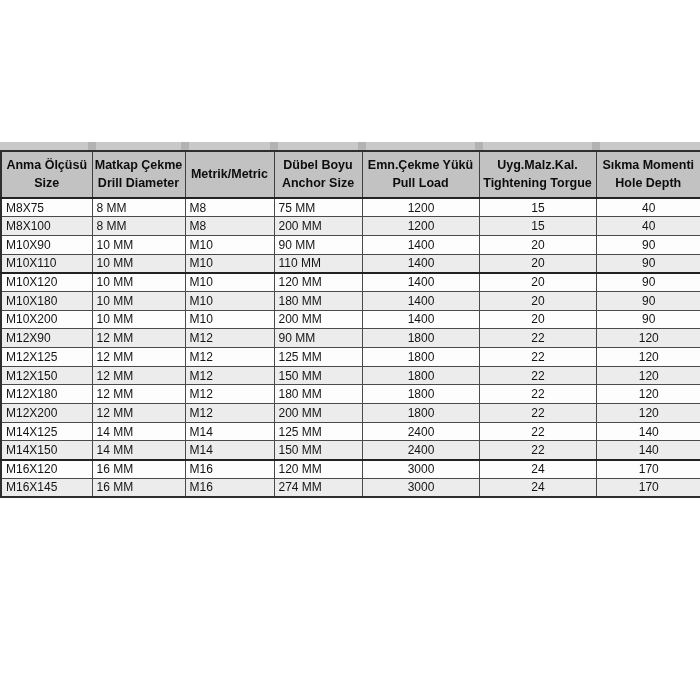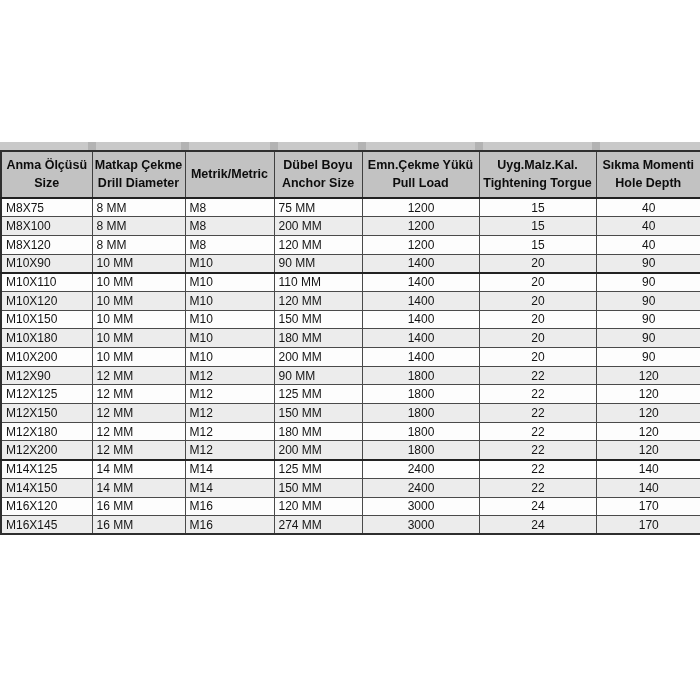--- a/index.html
+++ b/index.html
@@ -142,60 +142,42 @@
         <tr>
           <td>M8X100</td>
           <td>8 MM</td>
           <td>M8</td>
           <td>200 MM</td>
           <td>1200</td>
           <td>15</td>
           <td>40</td>
         </tr>
         <tr>
-          <td>M8X120</td>
-          <td>8 MM</td>
-          <td>M8</td>
+          <td>M10X90</td>
+          <td>10 MM</td>
+          <td>M10</td>
+          <td>90 MM</td>
+          <td>1400</td>
+          <td>20</td>
+          <td>90</td>
+        </tr>
+        <tr>
+          <td>M10X110</td>
+          <td>10 MM</td>
+          <td>M10</td>
+          <td>110 MM</td>
+          <td>1400</td>
+          <td>20</td>
+          <td>90</td>
+        </tr>
+        <tr>
+          <td>M10X120</td>
+          <td>10 MM</td>
+          <td>M10</td>
           <td>120 MM</td>
-          <td>1200</td>
-          <td>15</td>
-          <td>40</td>
-        </tr>
-        <tr>
-          <td>M10X90</td>
-          <td>10 MM</td>
-          <td>M10</td>
-          <td>90 MM</td>
-          <td>1400</td>
-          <td>20</td>
-          <td>90</td>
-        </tr>
-        <tr>
-          <td>M10X110</td>
-          <td>10 MM</td>
-          <td>M10</td>
-          <td>110 MM</td>
-          <td>1400</td>
-          <td>20</td>
-          <td>90</td>
-        </tr>
-        <tr>
-          <td>M10X120</td>
-          <td>10 MM</td>
-          <td>M10</td>
-          <td>120 MM</td>
-          <td>1400</td>
-          <td>20</td>
-          <td>90</td>
-        </tr>
-        <tr>
-          <td>M10X150</td>
-          <td>10 MM</td>
-          <td>M10</td>
-          <td>150 MM</td>
           <td>1400</td>
           <td>20</td>
           <td>90</td>
         </tr>
         <tr>
           <td>M10X180</td>
           <td>10 MM</td>
           <td>M10</td>
           <td>180 MM</td>
           <td>1400</td>

